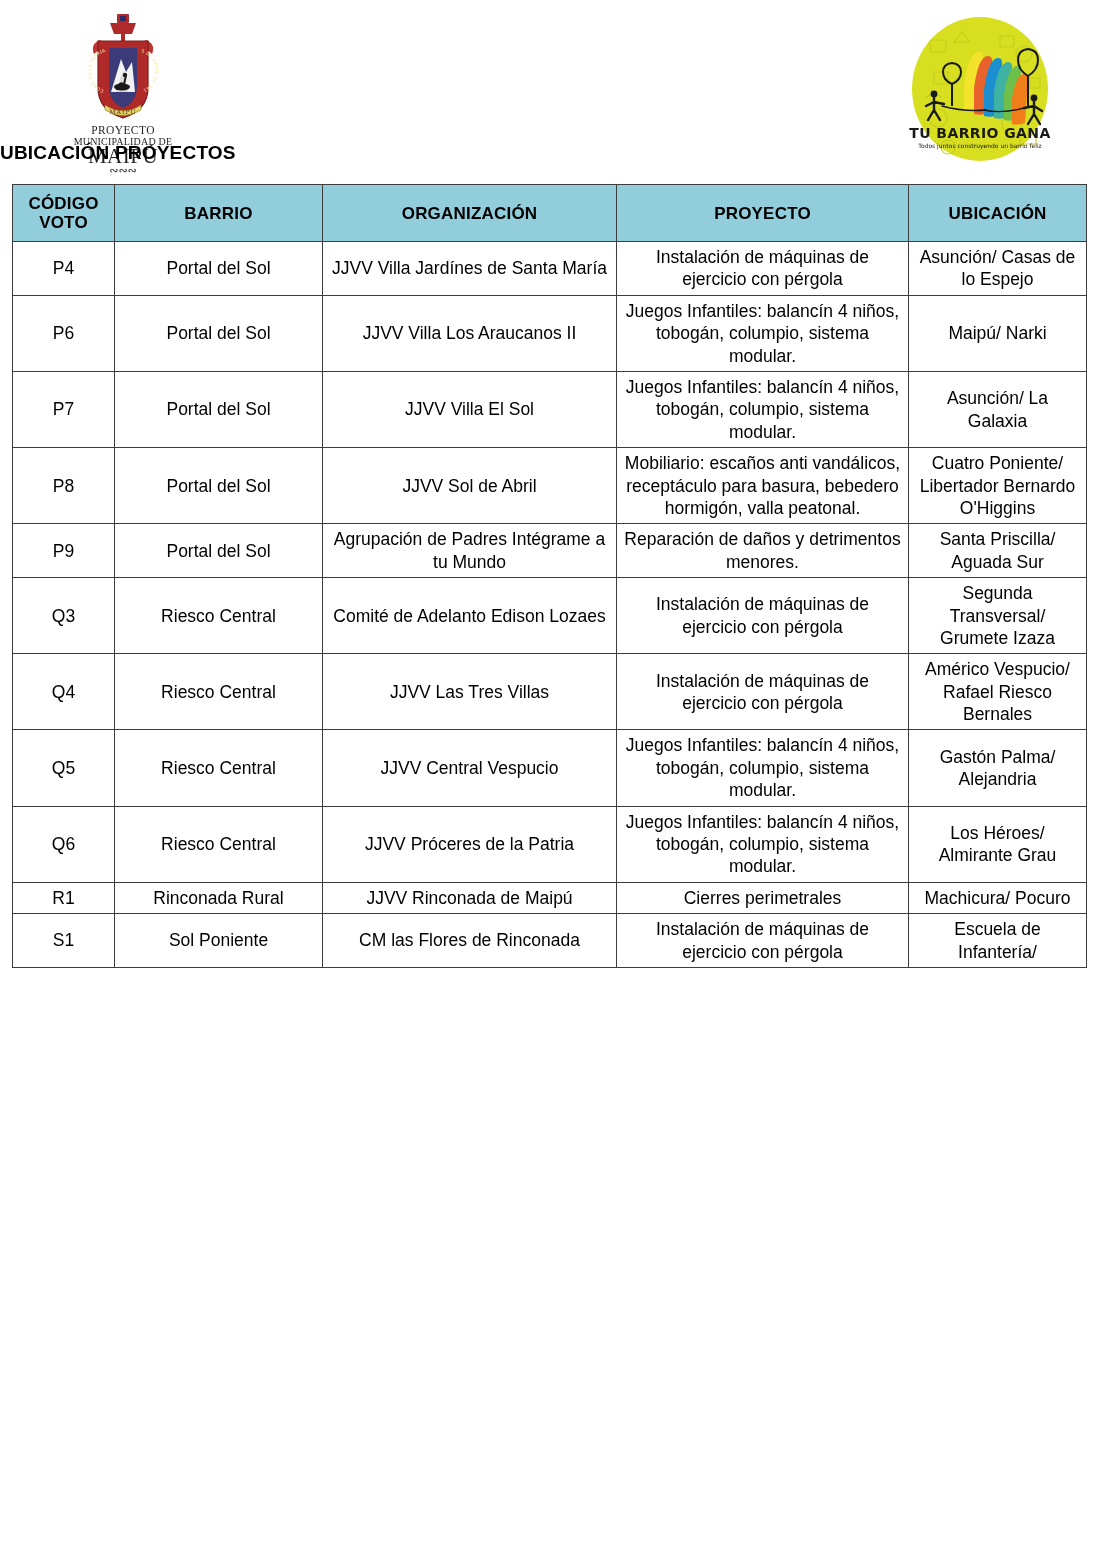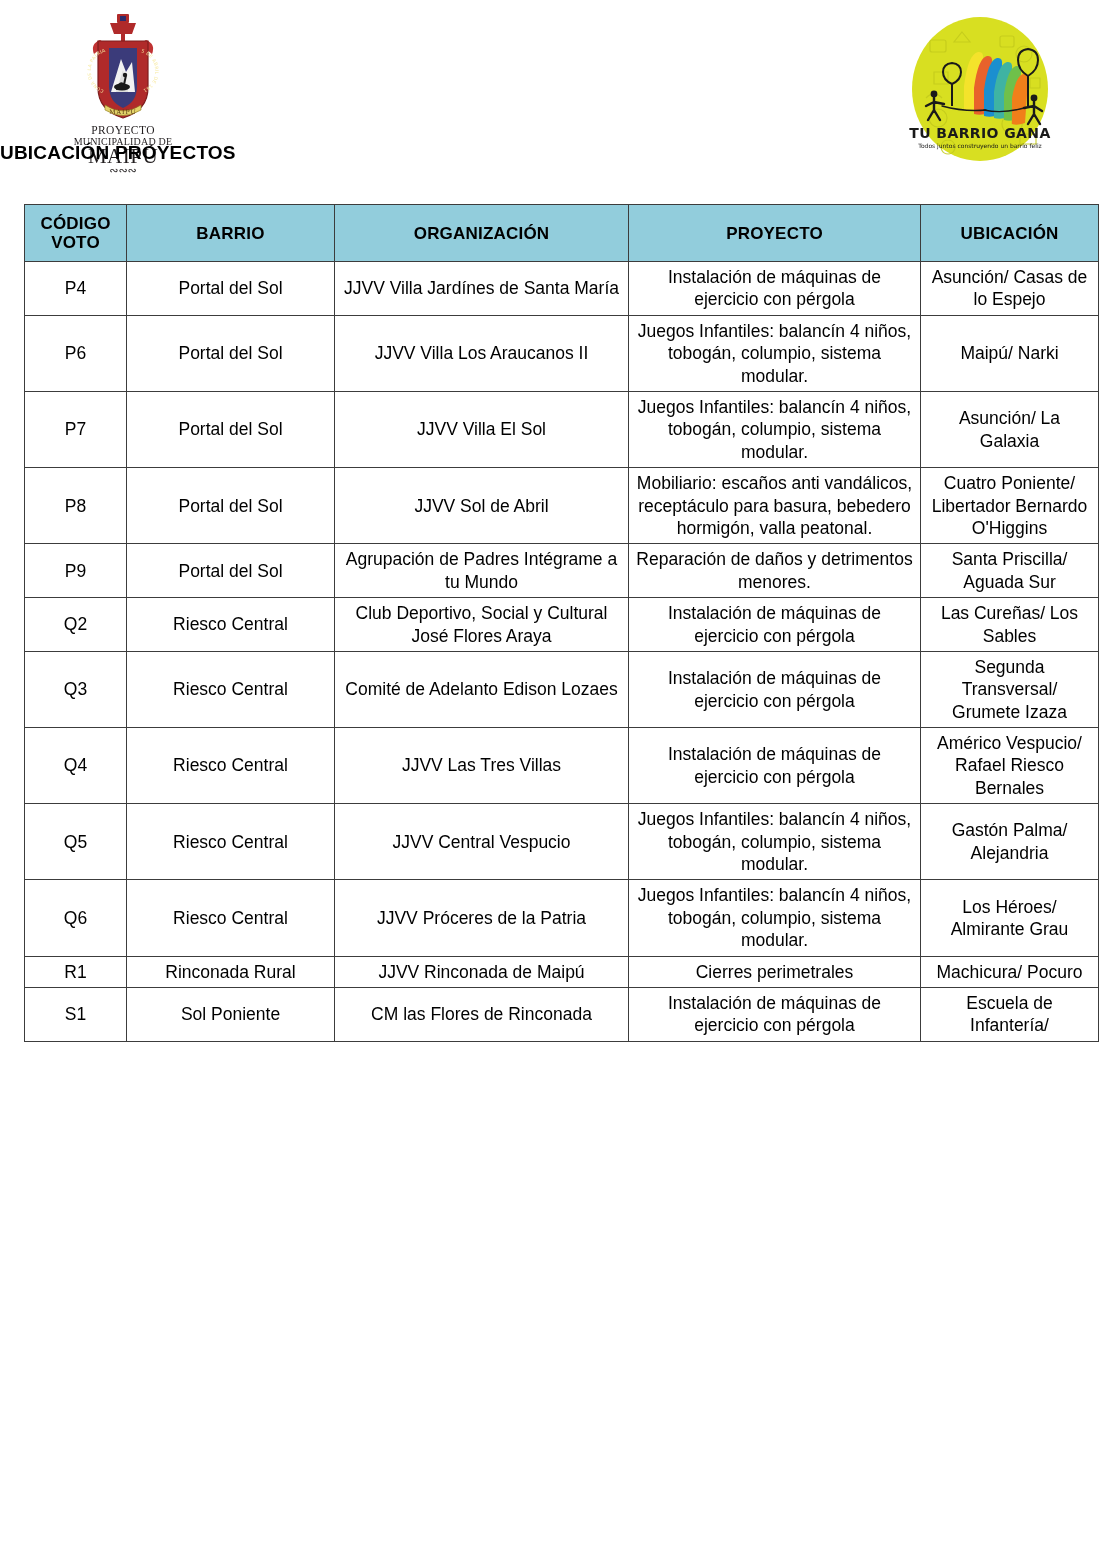--- a/index.html
+++ b/index.html
@@ -66,23 +66,22 @@
     width: 1100px;
     font-size: 19px;
     font-weight: bold;
     letter-spacing: 0.2px;
   }
 
   
   .table-wrap {
     position: absolute;
     left: 12px;
-    top: 204px;
+    top: 184px;
     width: 1074px;
-    margin-left: 12px;
   }
   table.projects {
     border-collapse: collapse;
     width: 1074px;
     table-layout: fixed;
   }
   table.projects th,
   table.projects td {
     border: 1.3px solid #3c3c3c;
     padding: 4px 6px;
@@ -266,27 +265,20 @@
           <td>Cuatro Poniente/ Libertador Bernardo O'Higgins</td>
         </tr>
         <tr>
           <td class="cell-code">P9</td>
           <td>Portal del Sol</td>
           <td>Agrupación de Padres Intégrame a tu Mundo</td>
           <td>Reparación de daños y detrimentos menores.</td>
           <td>Santa Priscilla/ Aguada Sur</td>
         </tr>
         <tr>
-          <td class="cell-code">Q2</td>
-          <td>Riesco Central</td>
-          <td>Club Deportivo, Social y Cultural José Flores Araya</td>
-          <td>Instalación de máquinas de ejercicio con pérgola</td>
-          <td>Las Cureñas/ Los Sables</td>
-        </tr>
-        <tr>
           <td class="cell-code">Q3</td>
           <td>Riesco Central</td>
           <td>Comité de Adelanto Edison Lozaes</td>
           <td>Instalación de máquinas de ejercicio con pérgola</td>
           <td>Segunda Transversal/ Grumete Izaza</td>
         </tr>
         <tr>
           <td class="cell-code">Q4</td>
           <td>Riesco Central</td>
           <td>JJVV Las Tres Villas</td>

